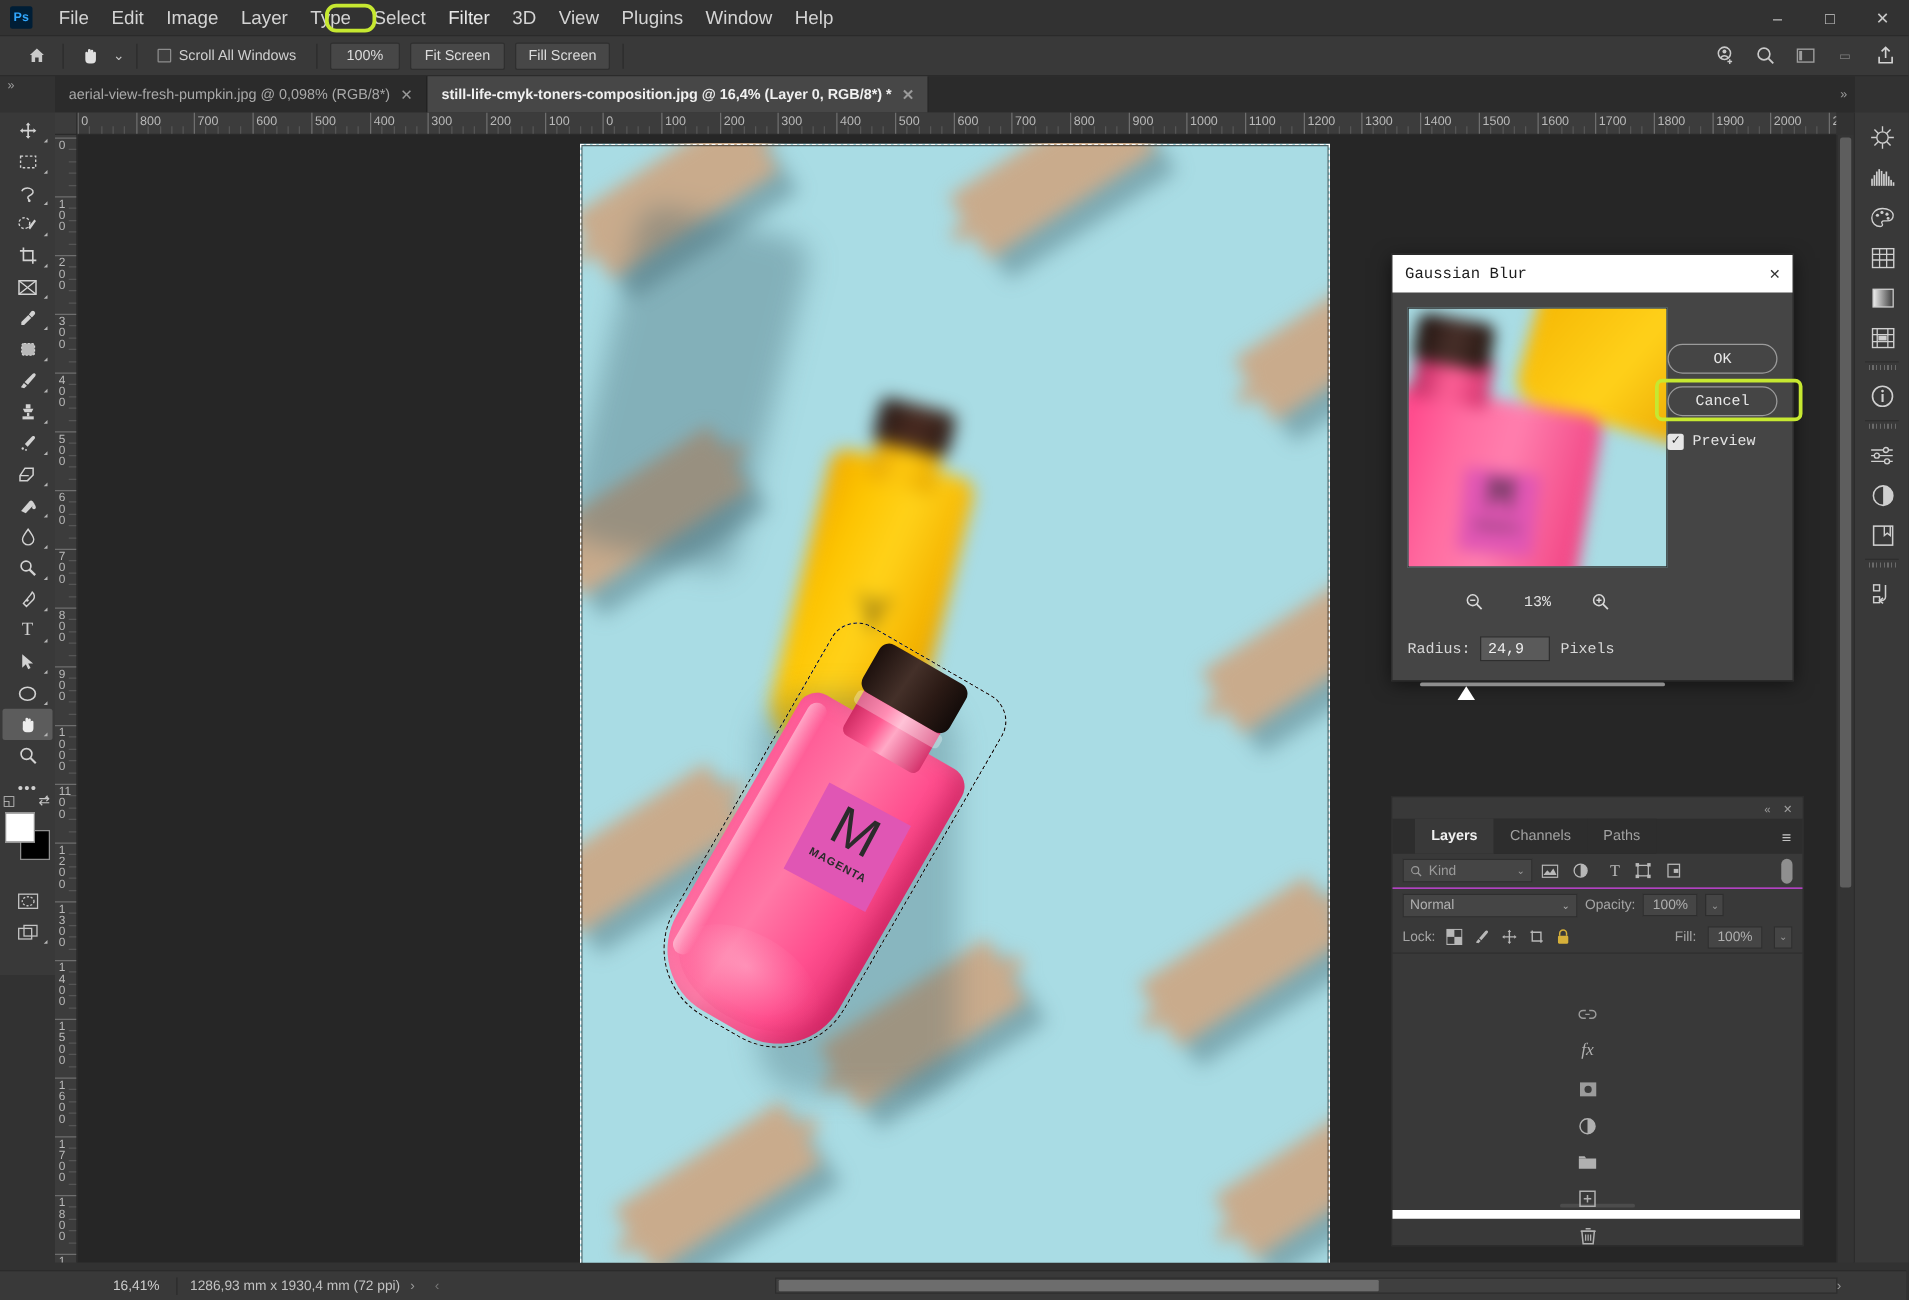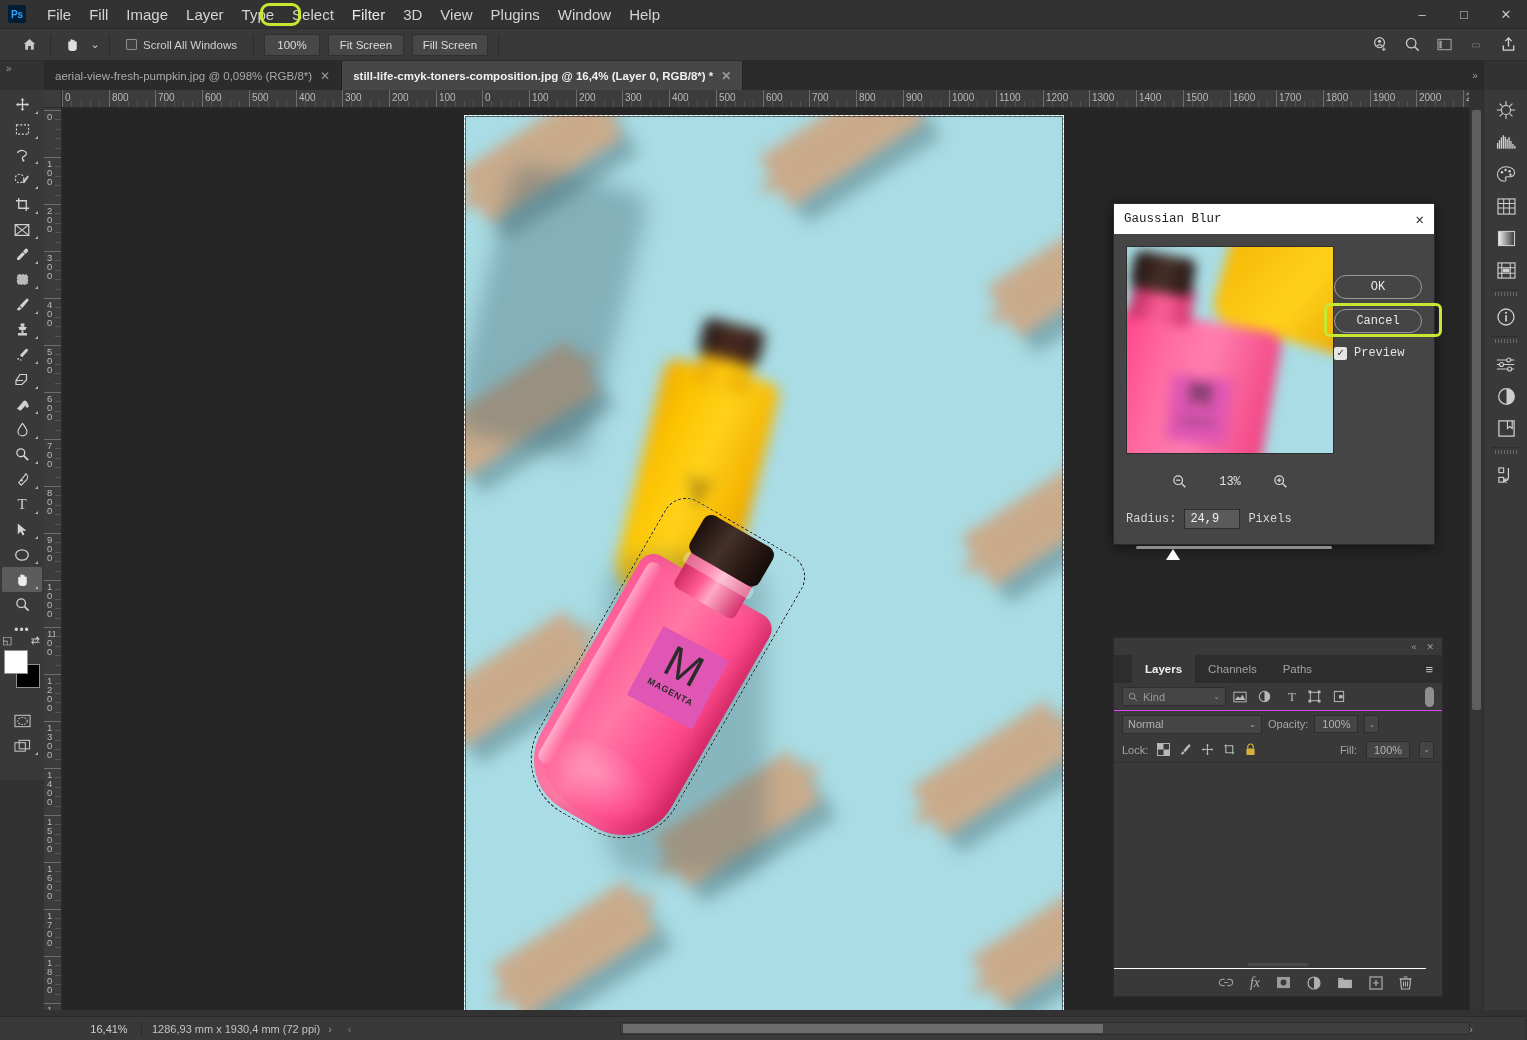--- a/index.html
+++ b/index.html
@@ -450,24 +450,24 @@
   .lp-thumb .ty {
     position: absolute; left: 11px; top: 5px; width: 9px; height: 15px;
     background: #f6c000; border-radius: 2px; transform: rotate(12deg);
   }
   .lp-thumb .tm {
     position: absolute; left: 9px; top: 20px; width: 9px; height: 14px;
     background: #ff4b8c; border-radius: 2px; transform: rotate(30deg);
   }
   .lp-name { color: #e6e6e6; font-size: 11.5px; }
   .lp-bottom {
-    position: absolute; left: 0; right: 16px; bottom: 0; height: 28px;
-    background: #393939; border-top: 1px solid #ffffff;
+    position: absolute; left: 0; right: 2px; bottom: 0; height: 28px;
+    background: #393939; border-top: 7px solid #ffffff;
     display: flex; align-items: center; justify-content: flex-end;
-    gap: 16px; padding-right: 14px; color: #b0b0b0; font-size: 13px;
+    gap: 16px; padding-right: 14px; color: #b0b0b0; font-size: 13px; flex-direction: column;
   }
   .lp-scrollstub {
     position: absolute; left: 50%; transform: translateX(-50%); bottom: 30px;
     width: 60px; height: 3px; background: #4c4c4c; border-radius: 2px;
   }
 
   
   .rail {
     position: absolute; right: 0; top: 90px; width: 44px; height: 920px;
     background: #393939; padding-top: 4px; border-left: 1px solid #2c2c2c;
@@ -518,21 +518,21 @@
   svg { display: block; }
 </style>
 </head>
 <body>
 
 <div class="app">
 
   <div class="menubar">
     <div class="ps-logo">Ps</div>
     <div class="menu-item">File</div>
-    <div class="menu-item">Fill</div>
+    <div class="menu-item">Edit</div>
     <div class="menu-item">Image</div>
     <div class="menu-item">Layer</div>
     <div class="menu-item">Type</div>
     <div class="menu-item">Select</div>
     <div class="menu-item hl">Filter</div>
     <div class="menu-item">3D</div>
     <div class="menu-item">View</div>
     <div class="menu-item">Plugins</div>
     <div class="menu-item">Window</div>
     <div class="menu-item">Help</div>

